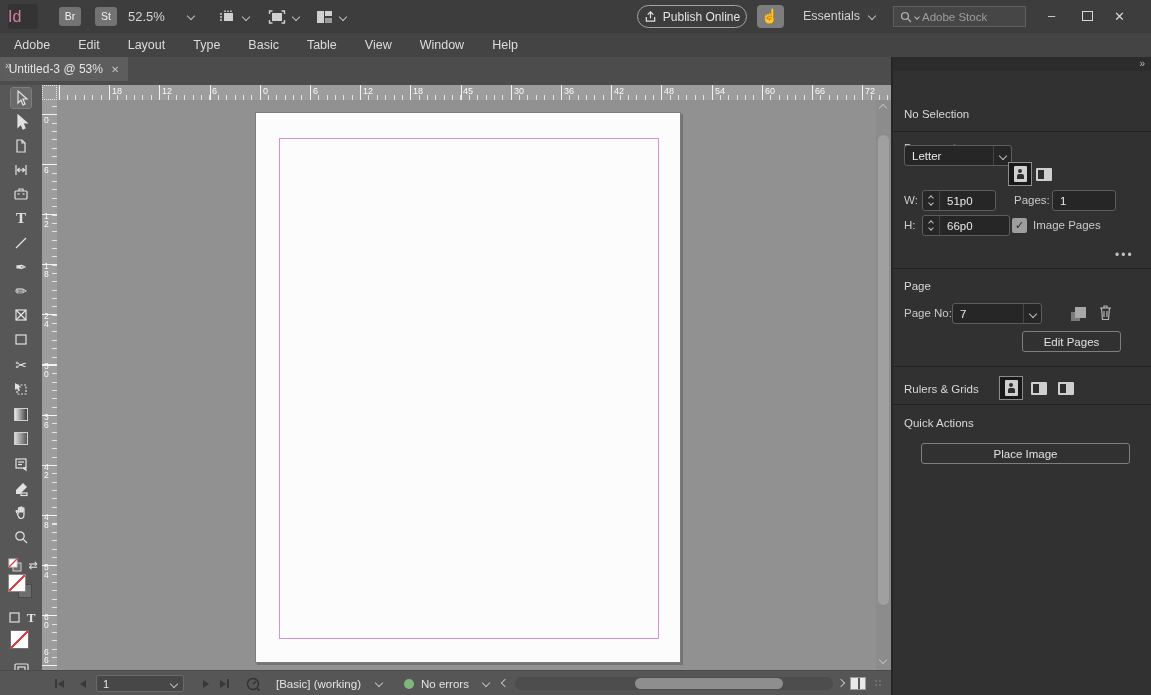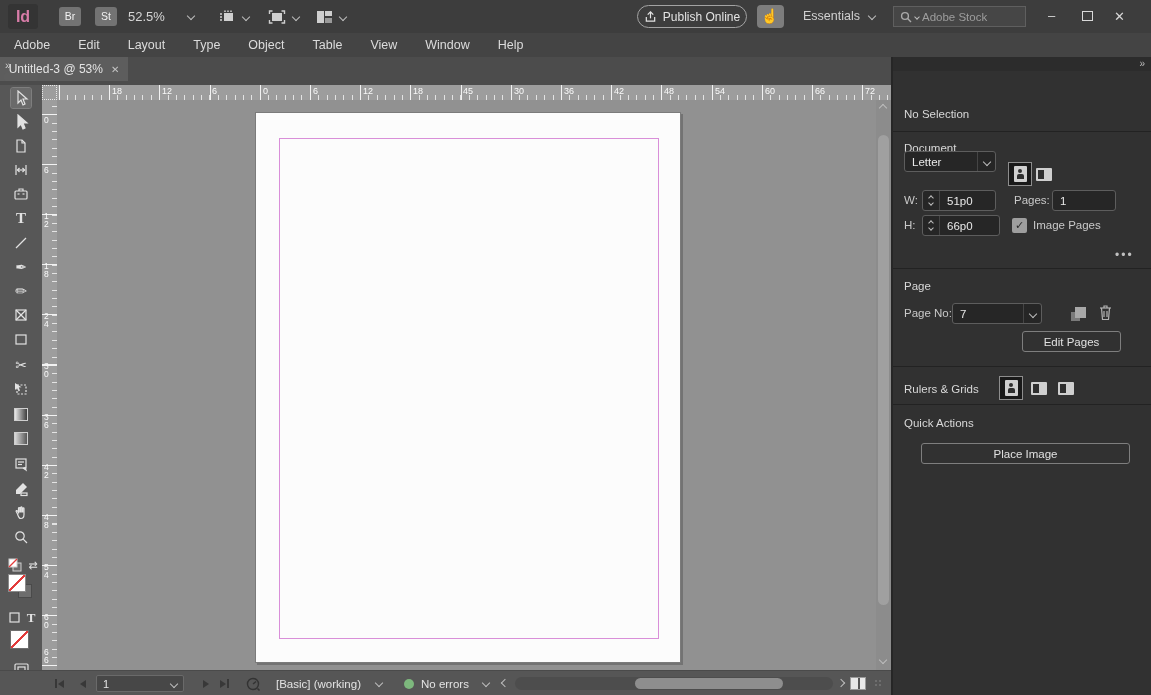--- a/index.html
+++ b/index.html
@@ -2,21 +2,21 @@
 <html><head>
 <meta charset="utf-8">
 <style>
   * { margin:0; padding:0; box-sizing:border-box; }
   html,body { width:1151px; height:695px; }
   body { position:relative; background:#929292; font-family:"Liberation Sans",sans-serif; overflow:hidden; color:#ddd; }
   .abs { position:absolute; }
 
   
   .titlebar { left:0; top:0; width:1151px; height:33px; background:#3d3d3d; }
-  .logo { left:8px; top:4px; width:30px; height:25px; background:#343434; border-radius:3px; color:#d87ca8; font-weight:bold; font-size:16px; text-align:center; line-height:25px; }
+  .logo { left:8px; top:4px; width:30px; height:25px; background:#343434; border-radius:3px; color:#d87ca8; font-weight:normal; font-size:16px; line-height:25px; }
   .appbtn { top:7px; width:22px; height:19px; background:#737373; border-radius:3px; color:#f2f2f2; font-size:10.5px; text-align:center; line-height:19px; }
   .zoomtxt { left:128px; top:9px; font-size:13px; color:#d6d6d6; }
   .chev { display:inline-block; width:6px; height:6px; border-right:1.5px solid #bdbdbd; border-bottom:1.5px solid #bdbdbd; transform:rotate(45deg); }
   .chev.up { transform:rotate(-135deg); }
   .chev.left { transform:rotate(135deg); }
   .chev.right { transform:rotate(-45deg); }
   .tb-icon { top:8px; height:17px; display:flex; align-items:center; gap:7px; }
   .pill { left:637px; top:5px; width:110px; height:23px; border:1px solid #a3a3a3; border-radius:12px; display:flex; align-items:center; justify-content:center; gap:6px; color:#e3e3e3; font-size:12px; }
   .touchbtn { left:757px; top:5px; width:27px; height:23px; background:#7d7d7d; border-radius:4px; color:#2e2e2e; text-align:center; line-height:23px; font-size:14px; }
   .workspace { left:803px; top:9px; font-size:12.5px; color:#d0d0d0; display:flex; gap:9px; align-items:center; }
@@ -192,21 +192,21 @@
   <div class="abs winbtn" style="left:1048px">–</div>
   <div class="abs" style="left:1082px; top:11px; width:11px; height:10px; border:1px solid #d9d9d9"></div>
   <div class="abs winbtn" style="left:1114px; top:9px">✕</div>
 </div>
 
 <div class="abs menubar">
   <div class="menu-item">Adobe</div>
   <div class="menu-item">Edit</div>
   <div class="menu-item">Layout</div>
   <div class="menu-item">Type</div>
-  <div class="menu-item">Object</div>
+  <div class="menu-item">Basic</div>
   <div class="menu-item">Table</div>
   <div class="menu-item">View</div>
   <div class="menu-item">Window</div>
   <div class="menu-item">Help</div>
 </div>
 
 <div class="abs tabbar">
   <div class="abs tab-expand">»</div>
   <div class="abs dock-grip"></div>
   <div class="doc-tab">
@@ -409,21 +409,21 @@
 
 <div class="abs panel">
   <div class="panel-top">
     <div class="panel-collapse">»</div>
   </div>
 
   <div class="pheading" style="left:11px; top:51px">No Selection</div>
   <div class="sect-div" style="top:74px"></div>
 
   <div class="pheading" style="left:11px; top:85px">Document</div>
-  <div class="pfield" style="left:11px; top:94px; width:92px">
+  <div class="pfield" style="left:11px; top:88px; width:108px">
     <span class="val">Letter</span>
     <span class="dd">
         <span class="chev"></span>
       </span>
   </div>
   <div class="orient-btn sel" style="left:116px; top:106px">
     <div class="pageicon-p">
         <div class="head"></div>
         <div class="body"></div>
       </div>
@@ -441,21 +441,21 @@
         <span class="chev"></span>
       </span>
     <span class="val">51p0</span>
   </div>
   <div class="plabel" style="left:121px; top:137px">Pages:</div>
   <div class="pfield" style="left:159px; top:133px; width:64px">
     <span class="val">1</span>
   </div>
 
   <div class="plabel" style="left:11px; top:162px">H:</div>
-  <div class="pfield" style="left:29px; top:158px; width:78px">
+  <div class="pfield" style="left:29px; top:158px; width:88px">
     <span class="spin">
         <span class="chev up"></span>
         <span class="chev"></span>
       </span>
     <span class="val">66p0</span>
   </div>
   <div class="checkbox" style="left:119px; top:161px">✓</div>
   <div class="plabel" style="left:140px; top:162px">Image Pages</div>
 
   <div class="dots" style="left:222px; top:191px">•••</div>

